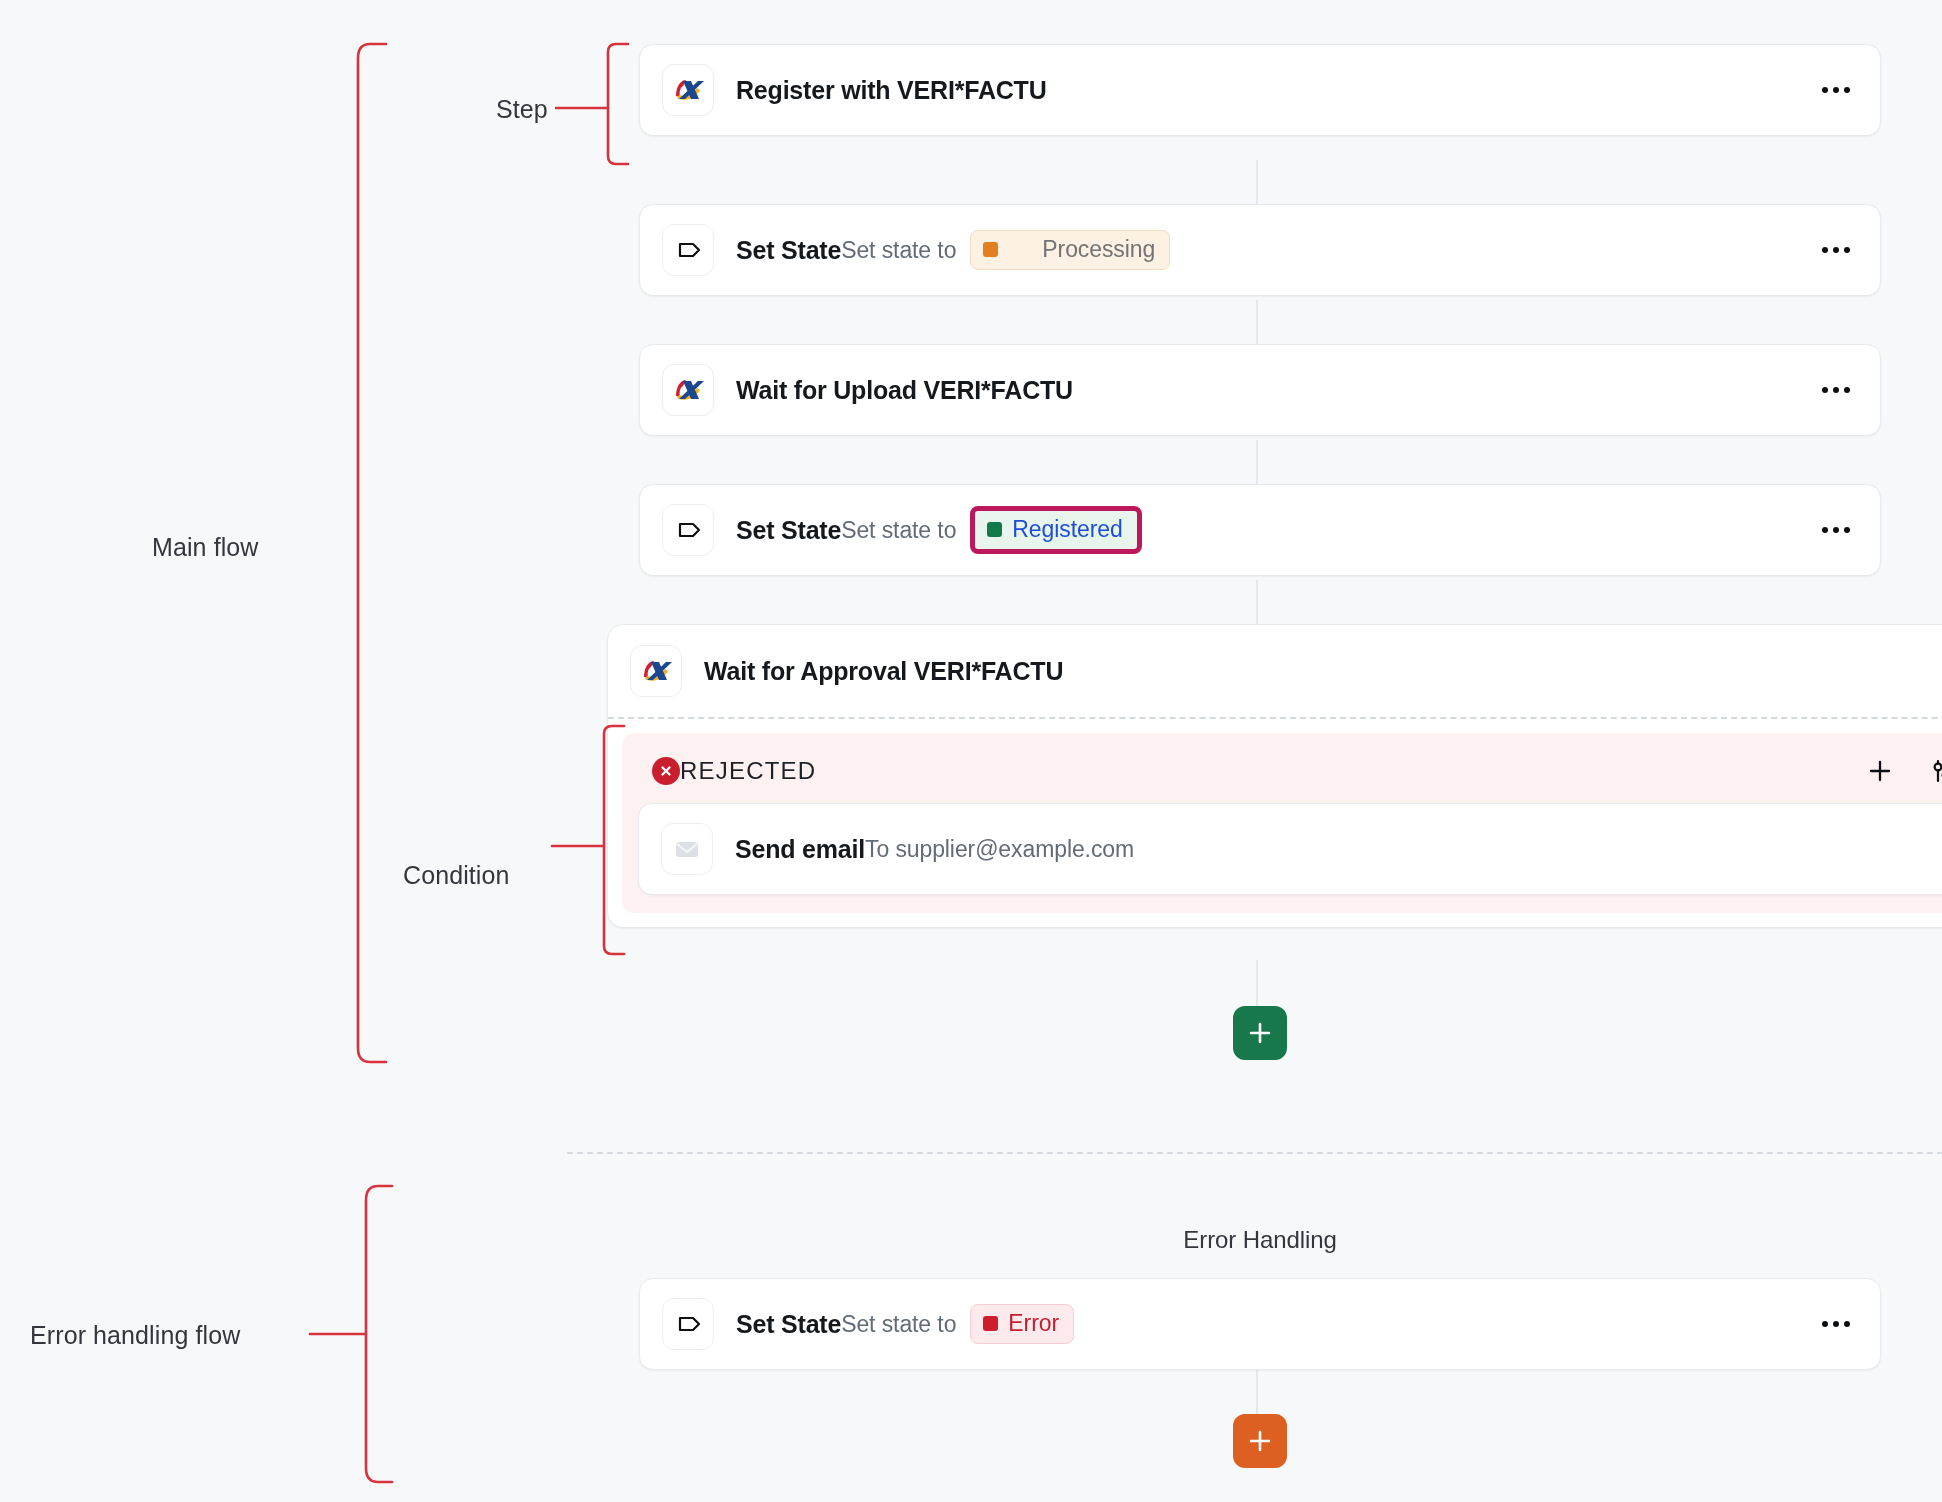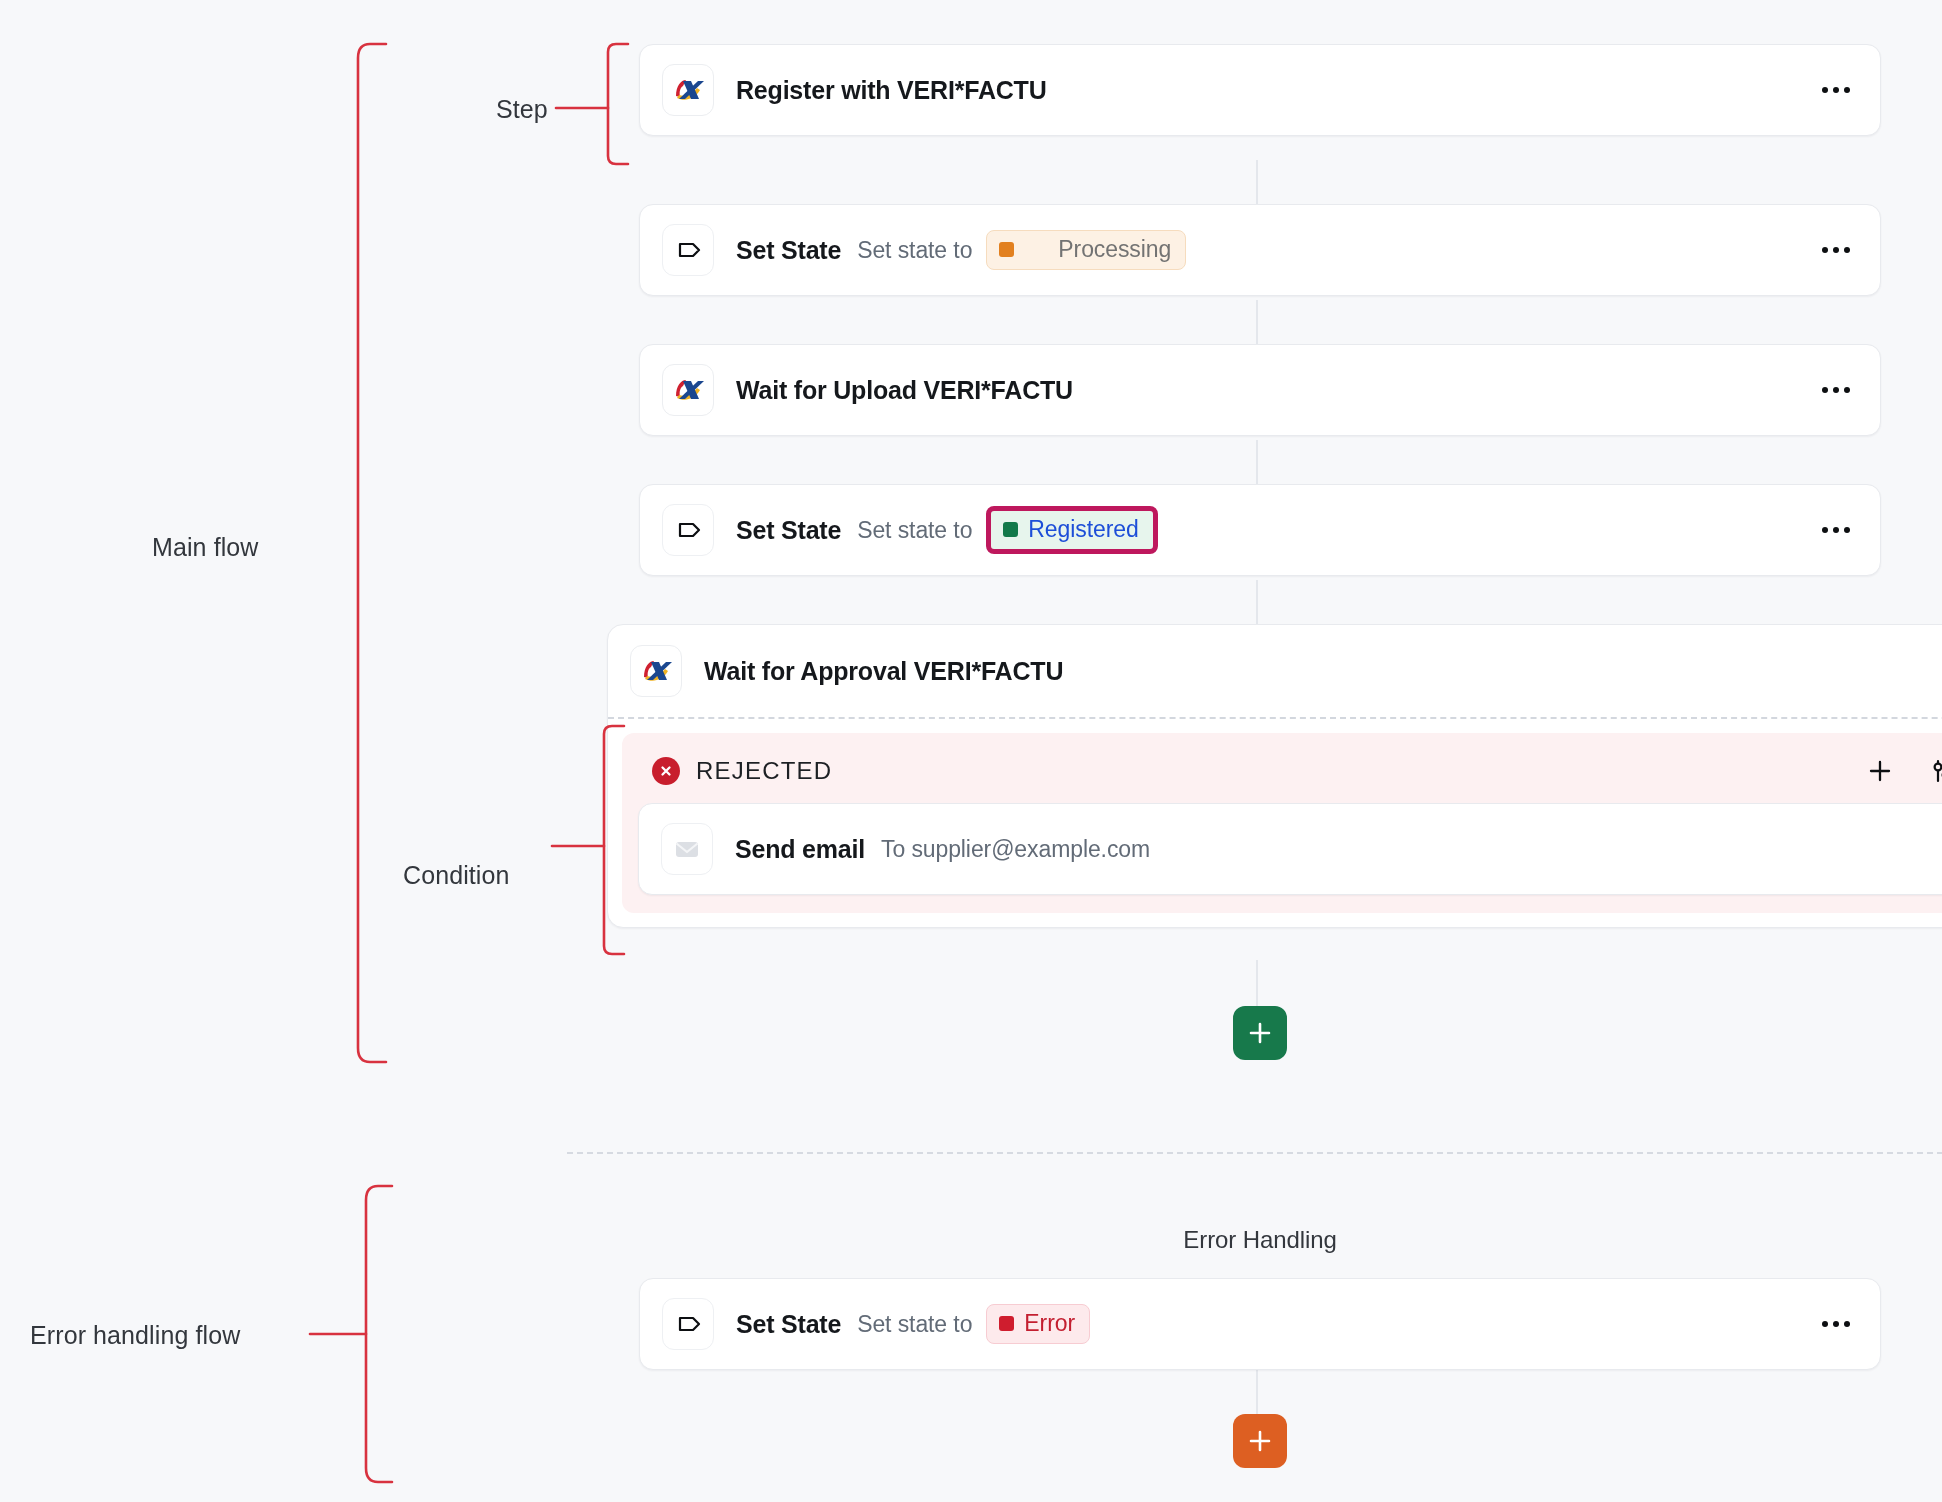--- a/index.html
+++ b/index.html
@@ -76,21 +76,20 @@
 
   .card-title {
     font-size: 25px;
     font-weight: 700;
     color: #15181c;
     letter-spacing: -.2px;
   }
   .card-sub {
     font-size: 23px;
     color: #626b77;
-    margin-left: 16px;
     letter-spacing: -.1px;
   }
 
   .card-actions {
     margin-left: auto;
     display: flex;
     align-items: center;
     gap: 34px;
   }
 
@@ -153,21 +152,20 @@
     padding: 16px 16px 18px 16px;
   }
   .cond-head {
     display:flex; align-items:center;
     padding: 8px 12px 18px 14px;
   }
   .cond-label {
     font-size: 24px;
     color: #1d2024;
     letter-spacing: 1.2px;
-    margin-left: 16px;
   }
   .cond-actions { margin-left:auto; display:flex; align-items:center; gap: 34px; }
 
   .x-circle {
     width: 28px; height: 28px; border-radius:50%;
     background:#c81e2d;
     display:flex; align-items:center; justify-content:center;
     flex:0 0 auto;
   }
 

